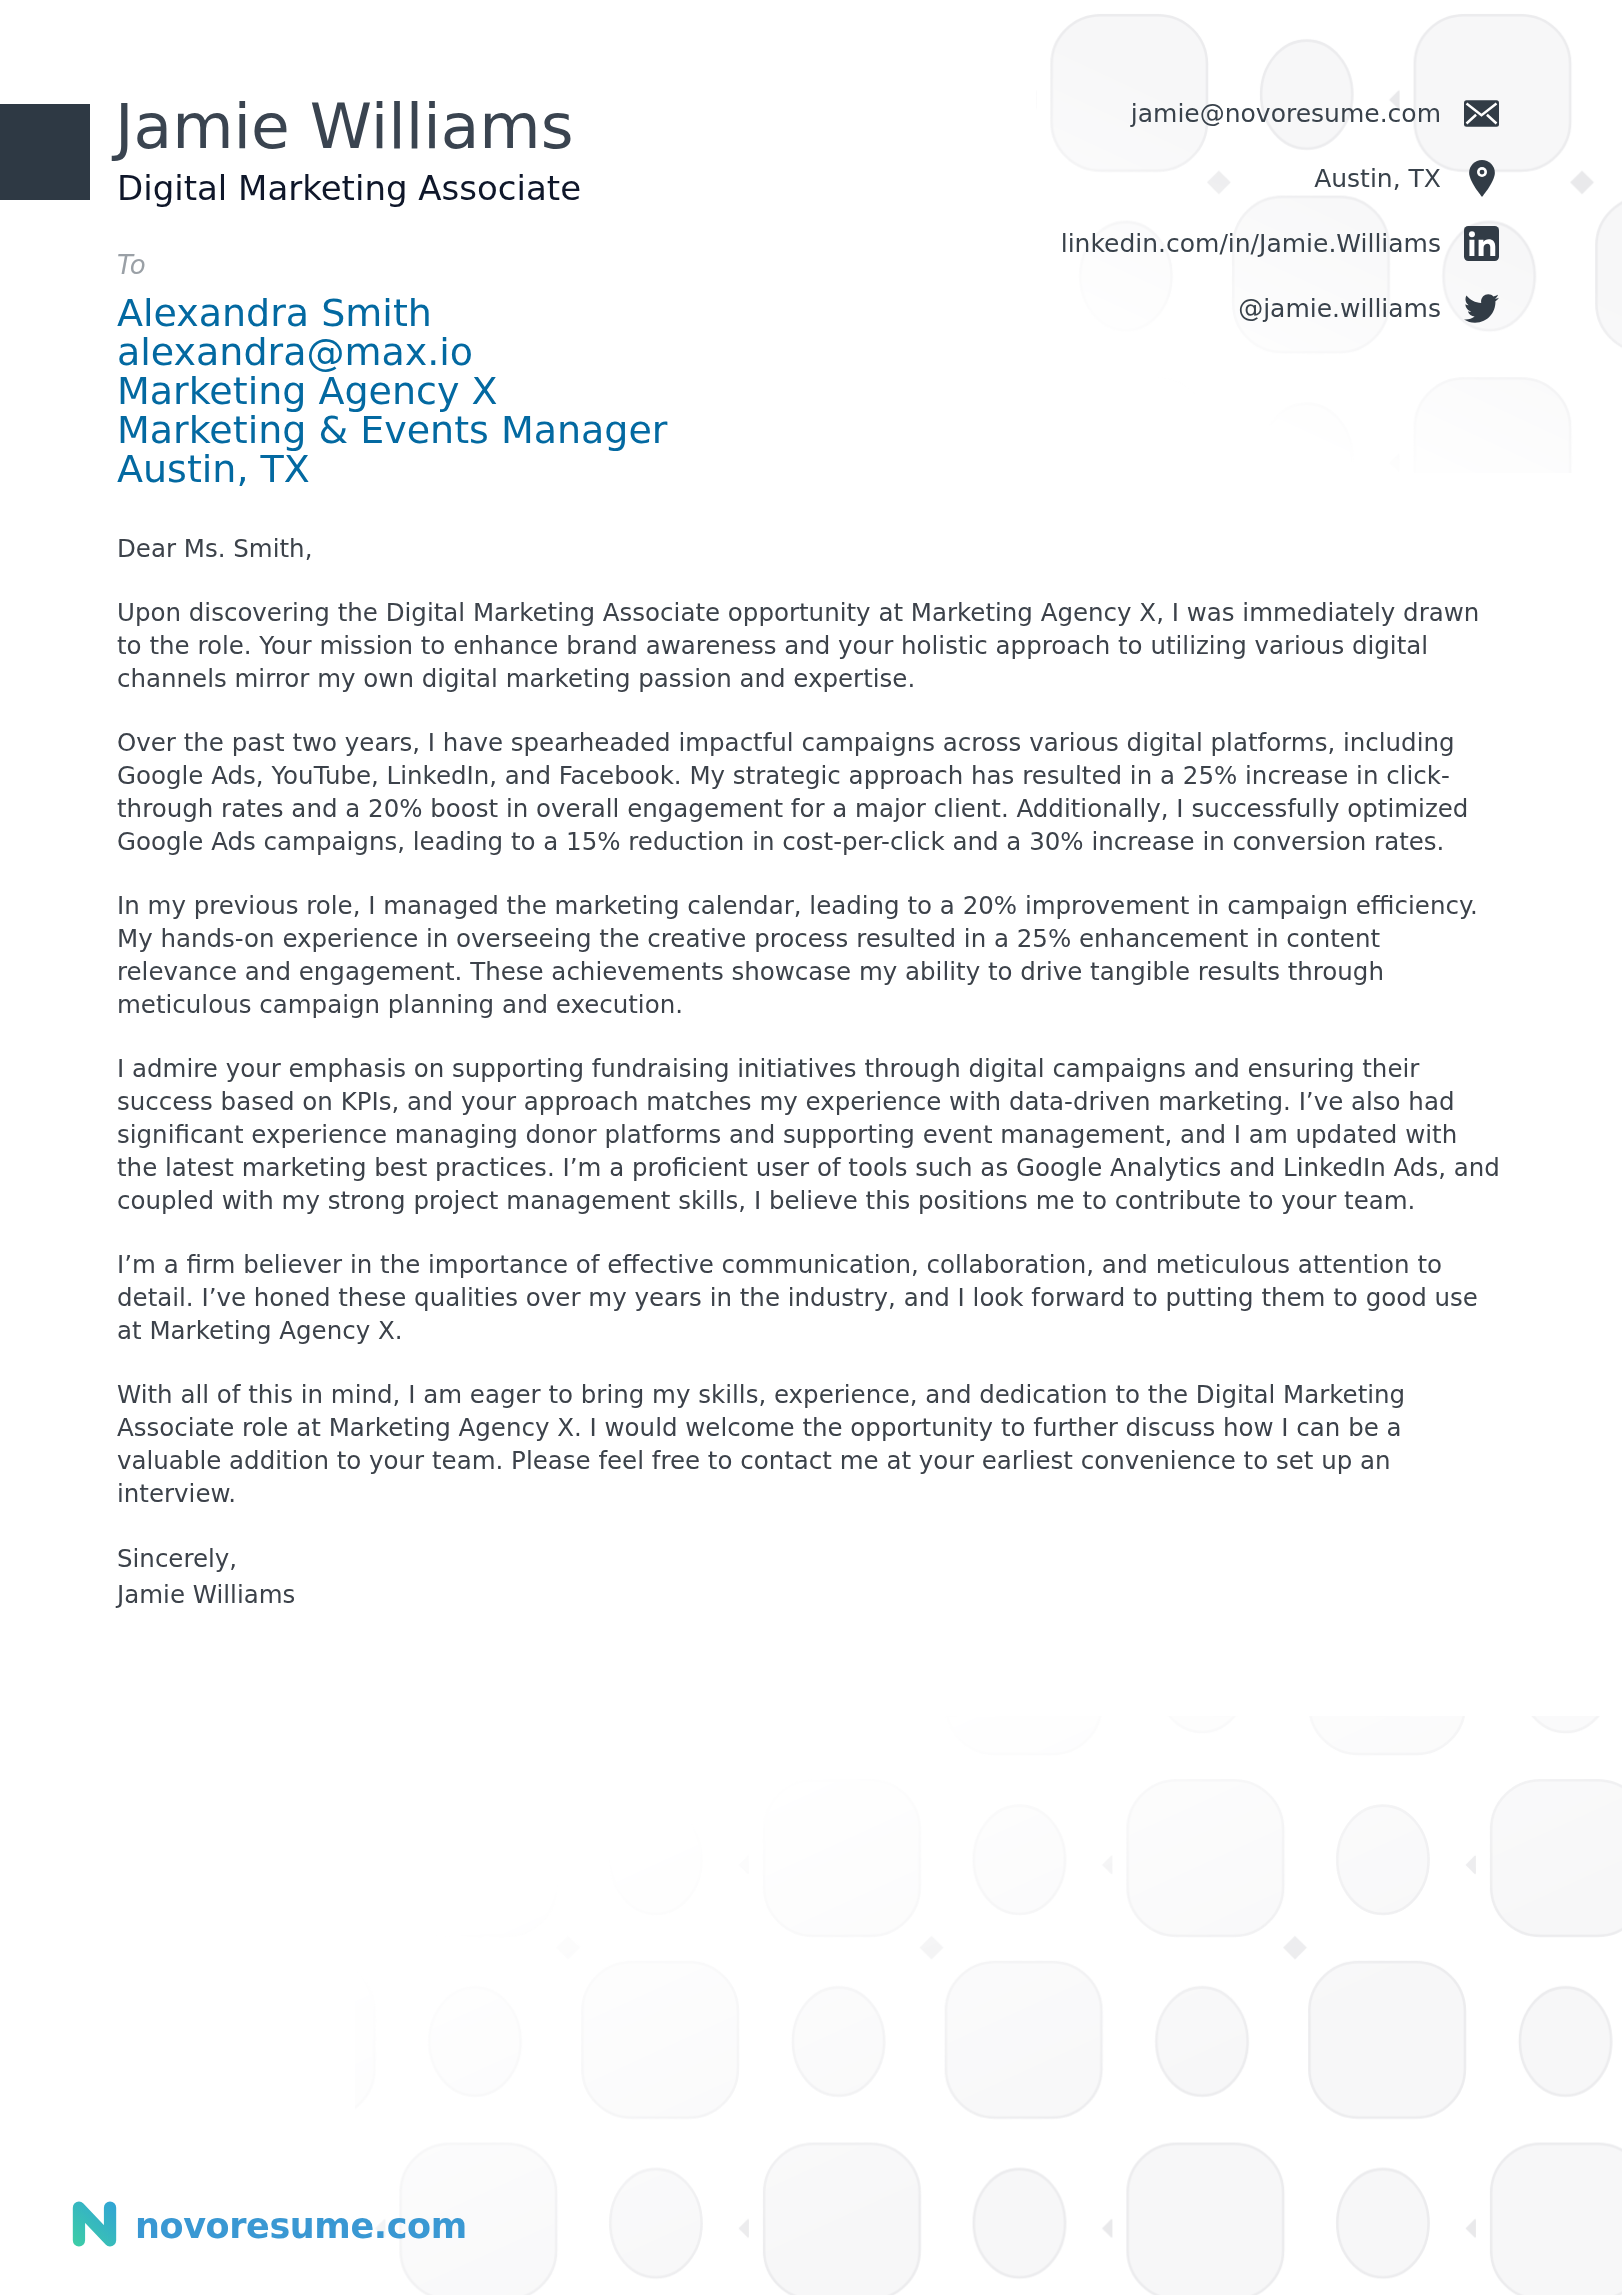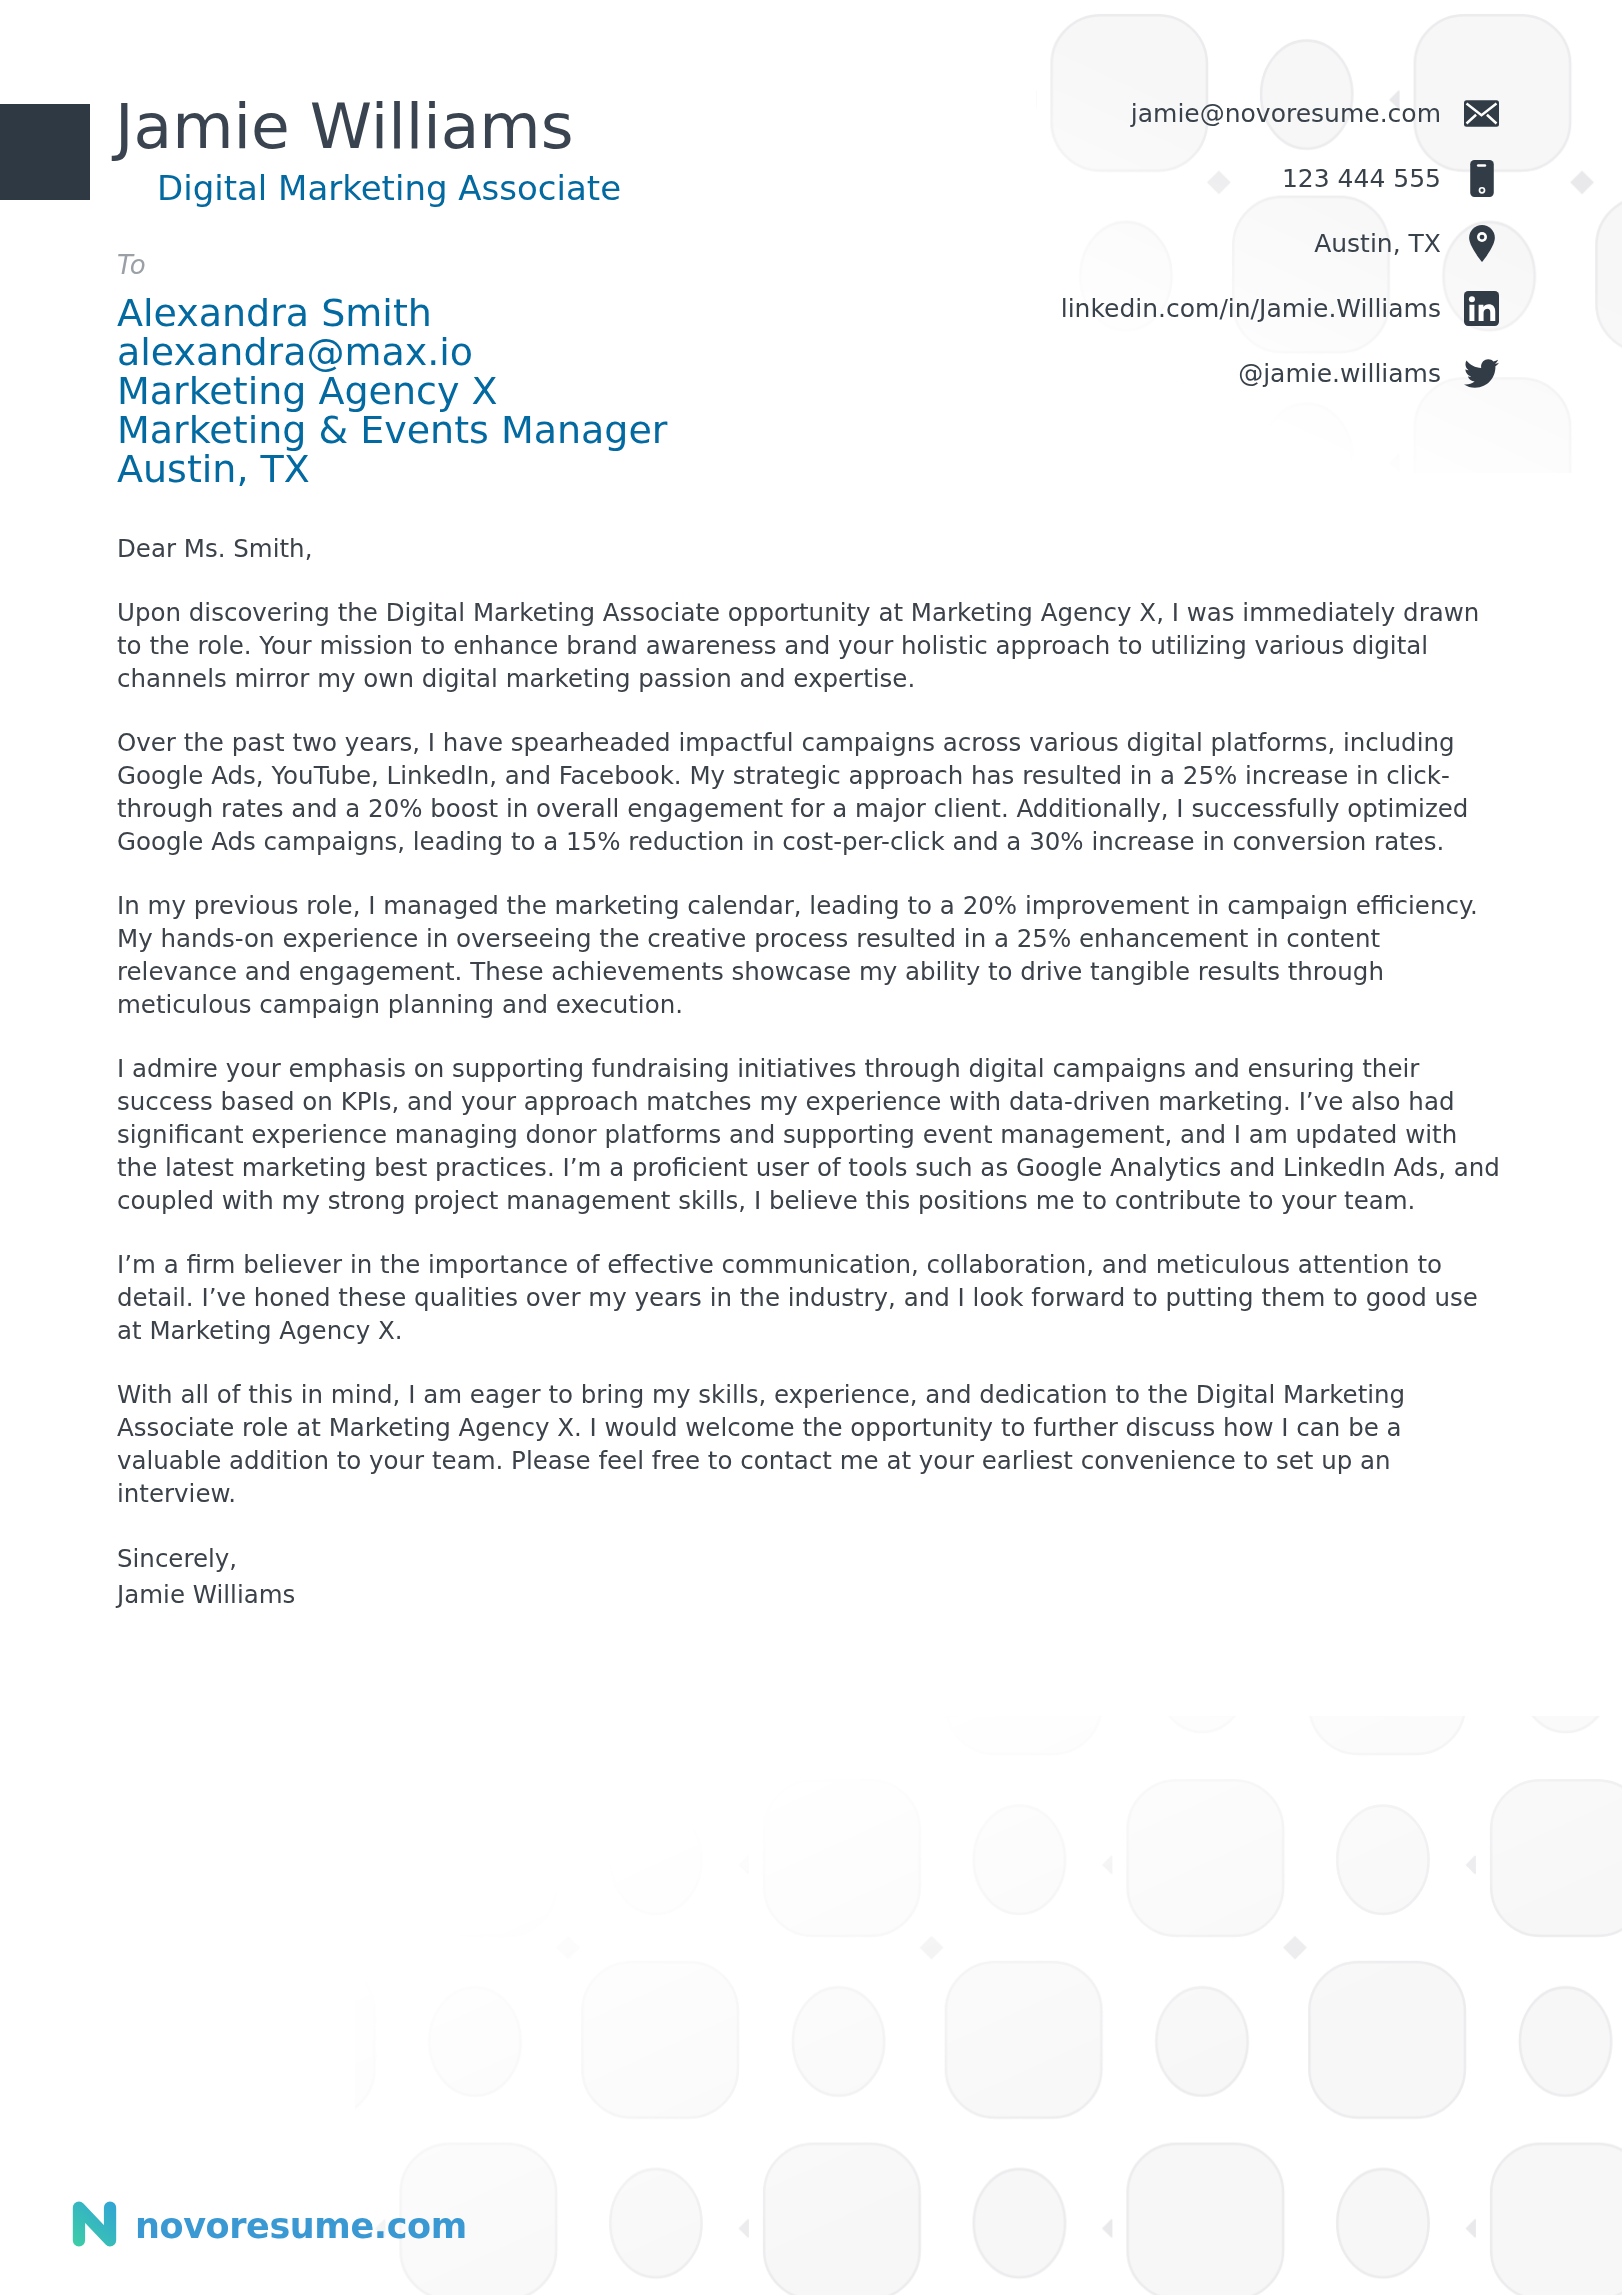--- a/index.html
+++ b/index.html
@@ -27,21 +27,21 @@
     position:absolute;left:0;top:104px;width:90px;height:96px;
     background:#2e3944;z-index:2;
   }
   .person-name{
     position:absolute;left:115px;top:95px;z-index:2;
     font-size:63px;font-weight:500;color:#3a4450;line-height:1;letter-spacing:0;
     margin:0;
   }
   .person-job-title{
     position:absolute;left:117px;top:171px;z-index:2;
-    font-size:34px;color:#0369a1;line-height:1;margin-left:40px;
+    font-size:34px;color:#0f172a;line-height:1;
   }
   
   .contact{
     position:absolute;top:96px;right:123px;z-index:2;
     display:flex;flex-direction:column;
   }
   .contact-row{
     display:flex;align-items:center;justify-content:flex-end;
     gap:22px;height:35px;margin-bottom:30px;
   }
@@ -110,30 +110,20 @@
       <span class="contact-text">jamie@novoresume.com</span>
       <span class="contact-icon">
         <svg width="35" height="27" viewBox="0 0 42 32">
             <rect width="42" height="32" rx="3" fill="#323c46"></rect>
             <path d="M3 4 L21 18 L39 4" stroke="#ffffff" stroke-width="3" fill="none"></path>
             <path d="M3 28 L14.5 17.5 M39 28 L27.5 17.5" stroke="#ffffff" stroke-width="3" fill="none"></path>
           </svg>
       </span>
     </div>
     <div class="contact-row">
-      <span class="contact-text">123 444 555</span>
-      <span class="contact-icon">
-        <svg width="24" height="37" viewBox="0 0 28 44">
-            <rect width="28" height="44" rx="5" fill="#323c46"></rect>
-            <rect x="8" y="5" width="11" height="3" rx="1.5" fill="#ffffff"></rect>
-            <circle cx="14" cy="36" r="3" fill="none" stroke="#ffffff" stroke-width="2"></circle>
-          </svg>
-      </span>
-    </div>
-    <div class="contact-row">
       <span class="contact-text">Austin, TX</span>
       <span class="contact-icon">
         <svg width="26" height="37" viewBox="0 0 32 46">
             <path d="M16 0 C7.2 0 0 7.2 0 16 C0 27 16 46 16 46 C16 46 32 27 32 16 C32 7.2 24.8 0 16 0 Z" fill="#323c46"></path>
             <circle cx="16" cy="15" r="6.2" fill="#ffffff"></circle>
             <circle cx="16" cy="15" r="3" fill="#323c46"></circle>
           </svg>
       </span>
     </div>
     <div class="contact-row">

